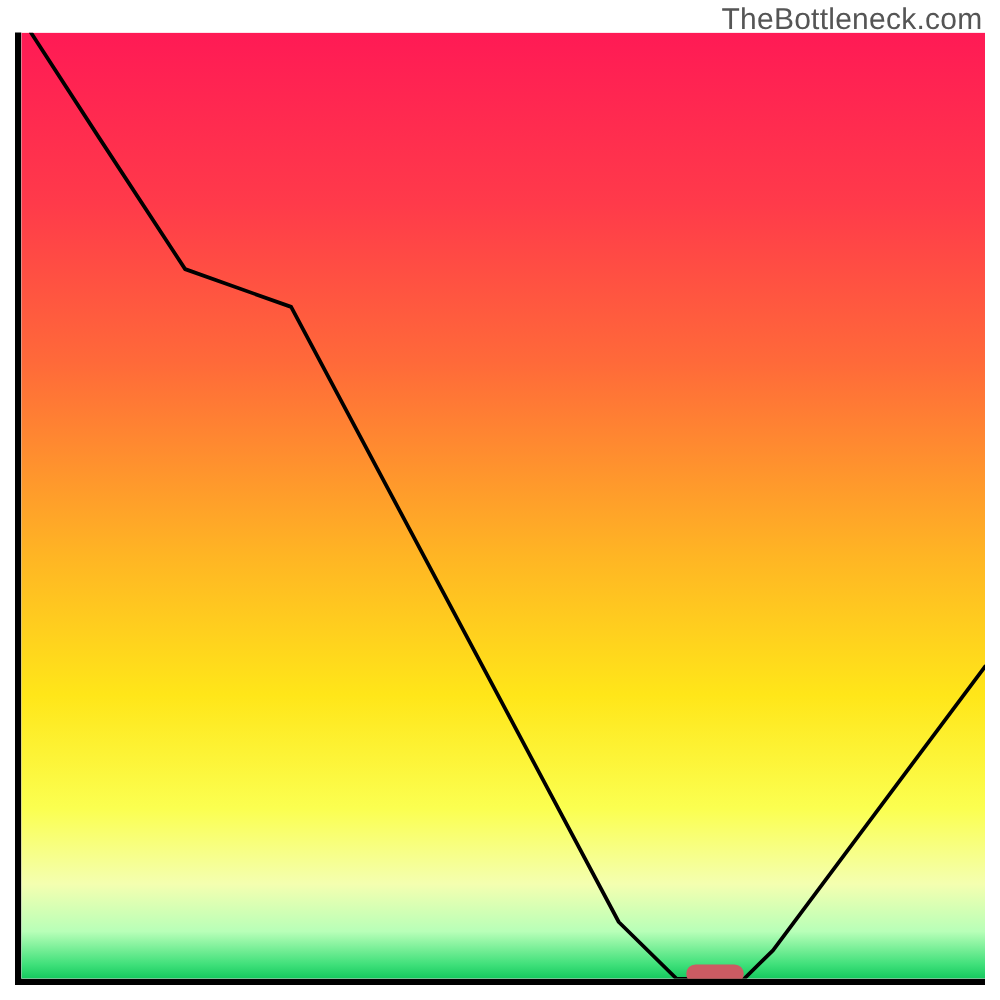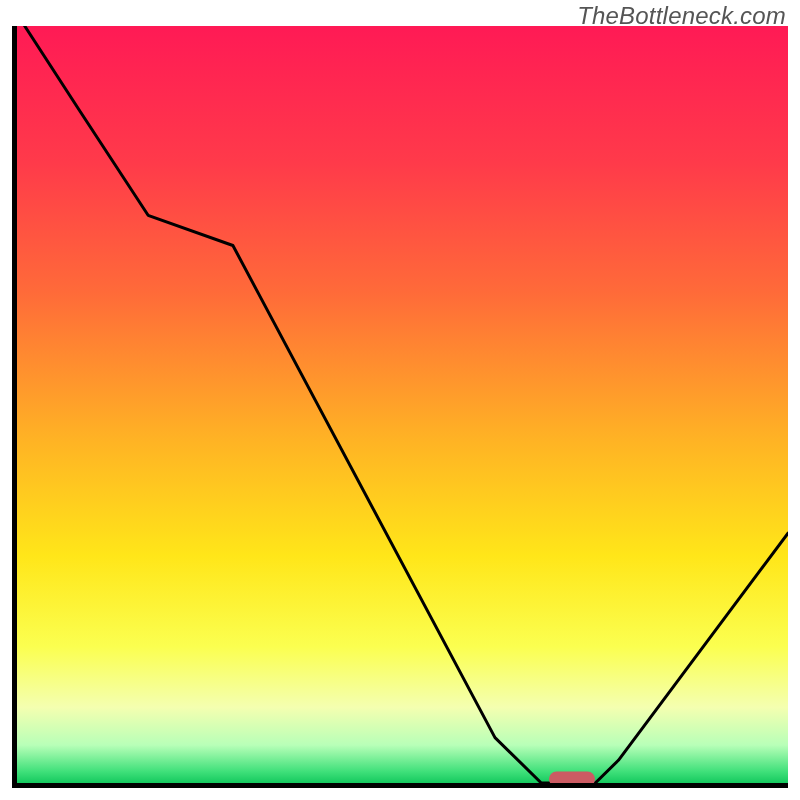--- a/index.html
+++ b/index.html
@@ -7,21 +7,20 @@
     padding: 0;
     width: 800px;
     height: 800px;
     background: #ffffff;
     font-family: Arial, Helvetica, sans-serif;
   }
   .stage {
     position: relative;
     width: 796px;
     height: 800px;
-    font-style: italic;
   }
   .watermark {
     position: absolute;
     top: 2px;
     right: 10px;
     color: #555;
     font-size: 24px;
     font-weight: 500;
     letter-spacing: 0.2px;
     z-index: 40;

